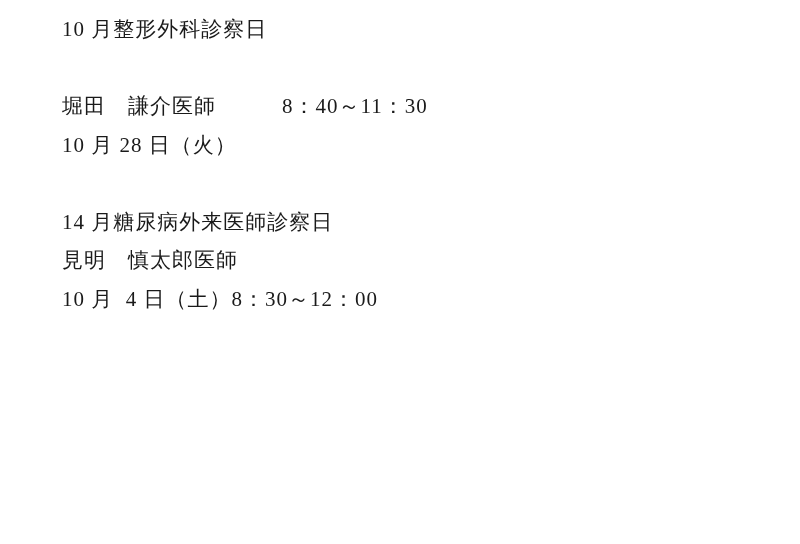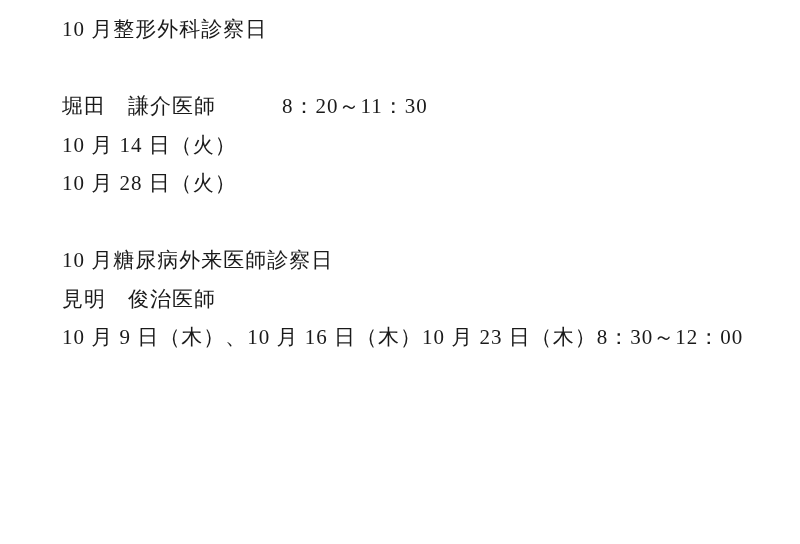--- a/index.html
+++ b/index.html
@@ -26,20 +26,19 @@
     line-height: 38.5px;
     white-space: pre;
   }
 </style>
 </head>
 <body>
 
 <div class="page">
   <div class="line">10 月整形外科診察日</div>
   <div class="line"></div>
-  <div class="line">堀田　謙介医師　　　8：20～11：30</div>
-  <div class="line">10 月 14 日（火）</div>
+  <div class="line">堀田　謙介医師　　　8：40～11：30</div>
   <div class="line">10 月 28 日（火）</div>
   <div class="line"></div>
-  <div class="line">10 月糖尿病外来医師診察日</div>
-  <div class="line">見明　俊治医師</div>
-  <div class="line">10 月 9 日（木）、10 月 16 日（木）10 月 23 日（木）8：30～12：00</div>
+  <div class="line">14 月糖尿病外来医師診察日</div>
+  <div class="line">見明　慎太郎医師</div>
+  <div class="line">10 月  4 日（土）8：30～12：00</div>
 </div>
 
 </body></html>

